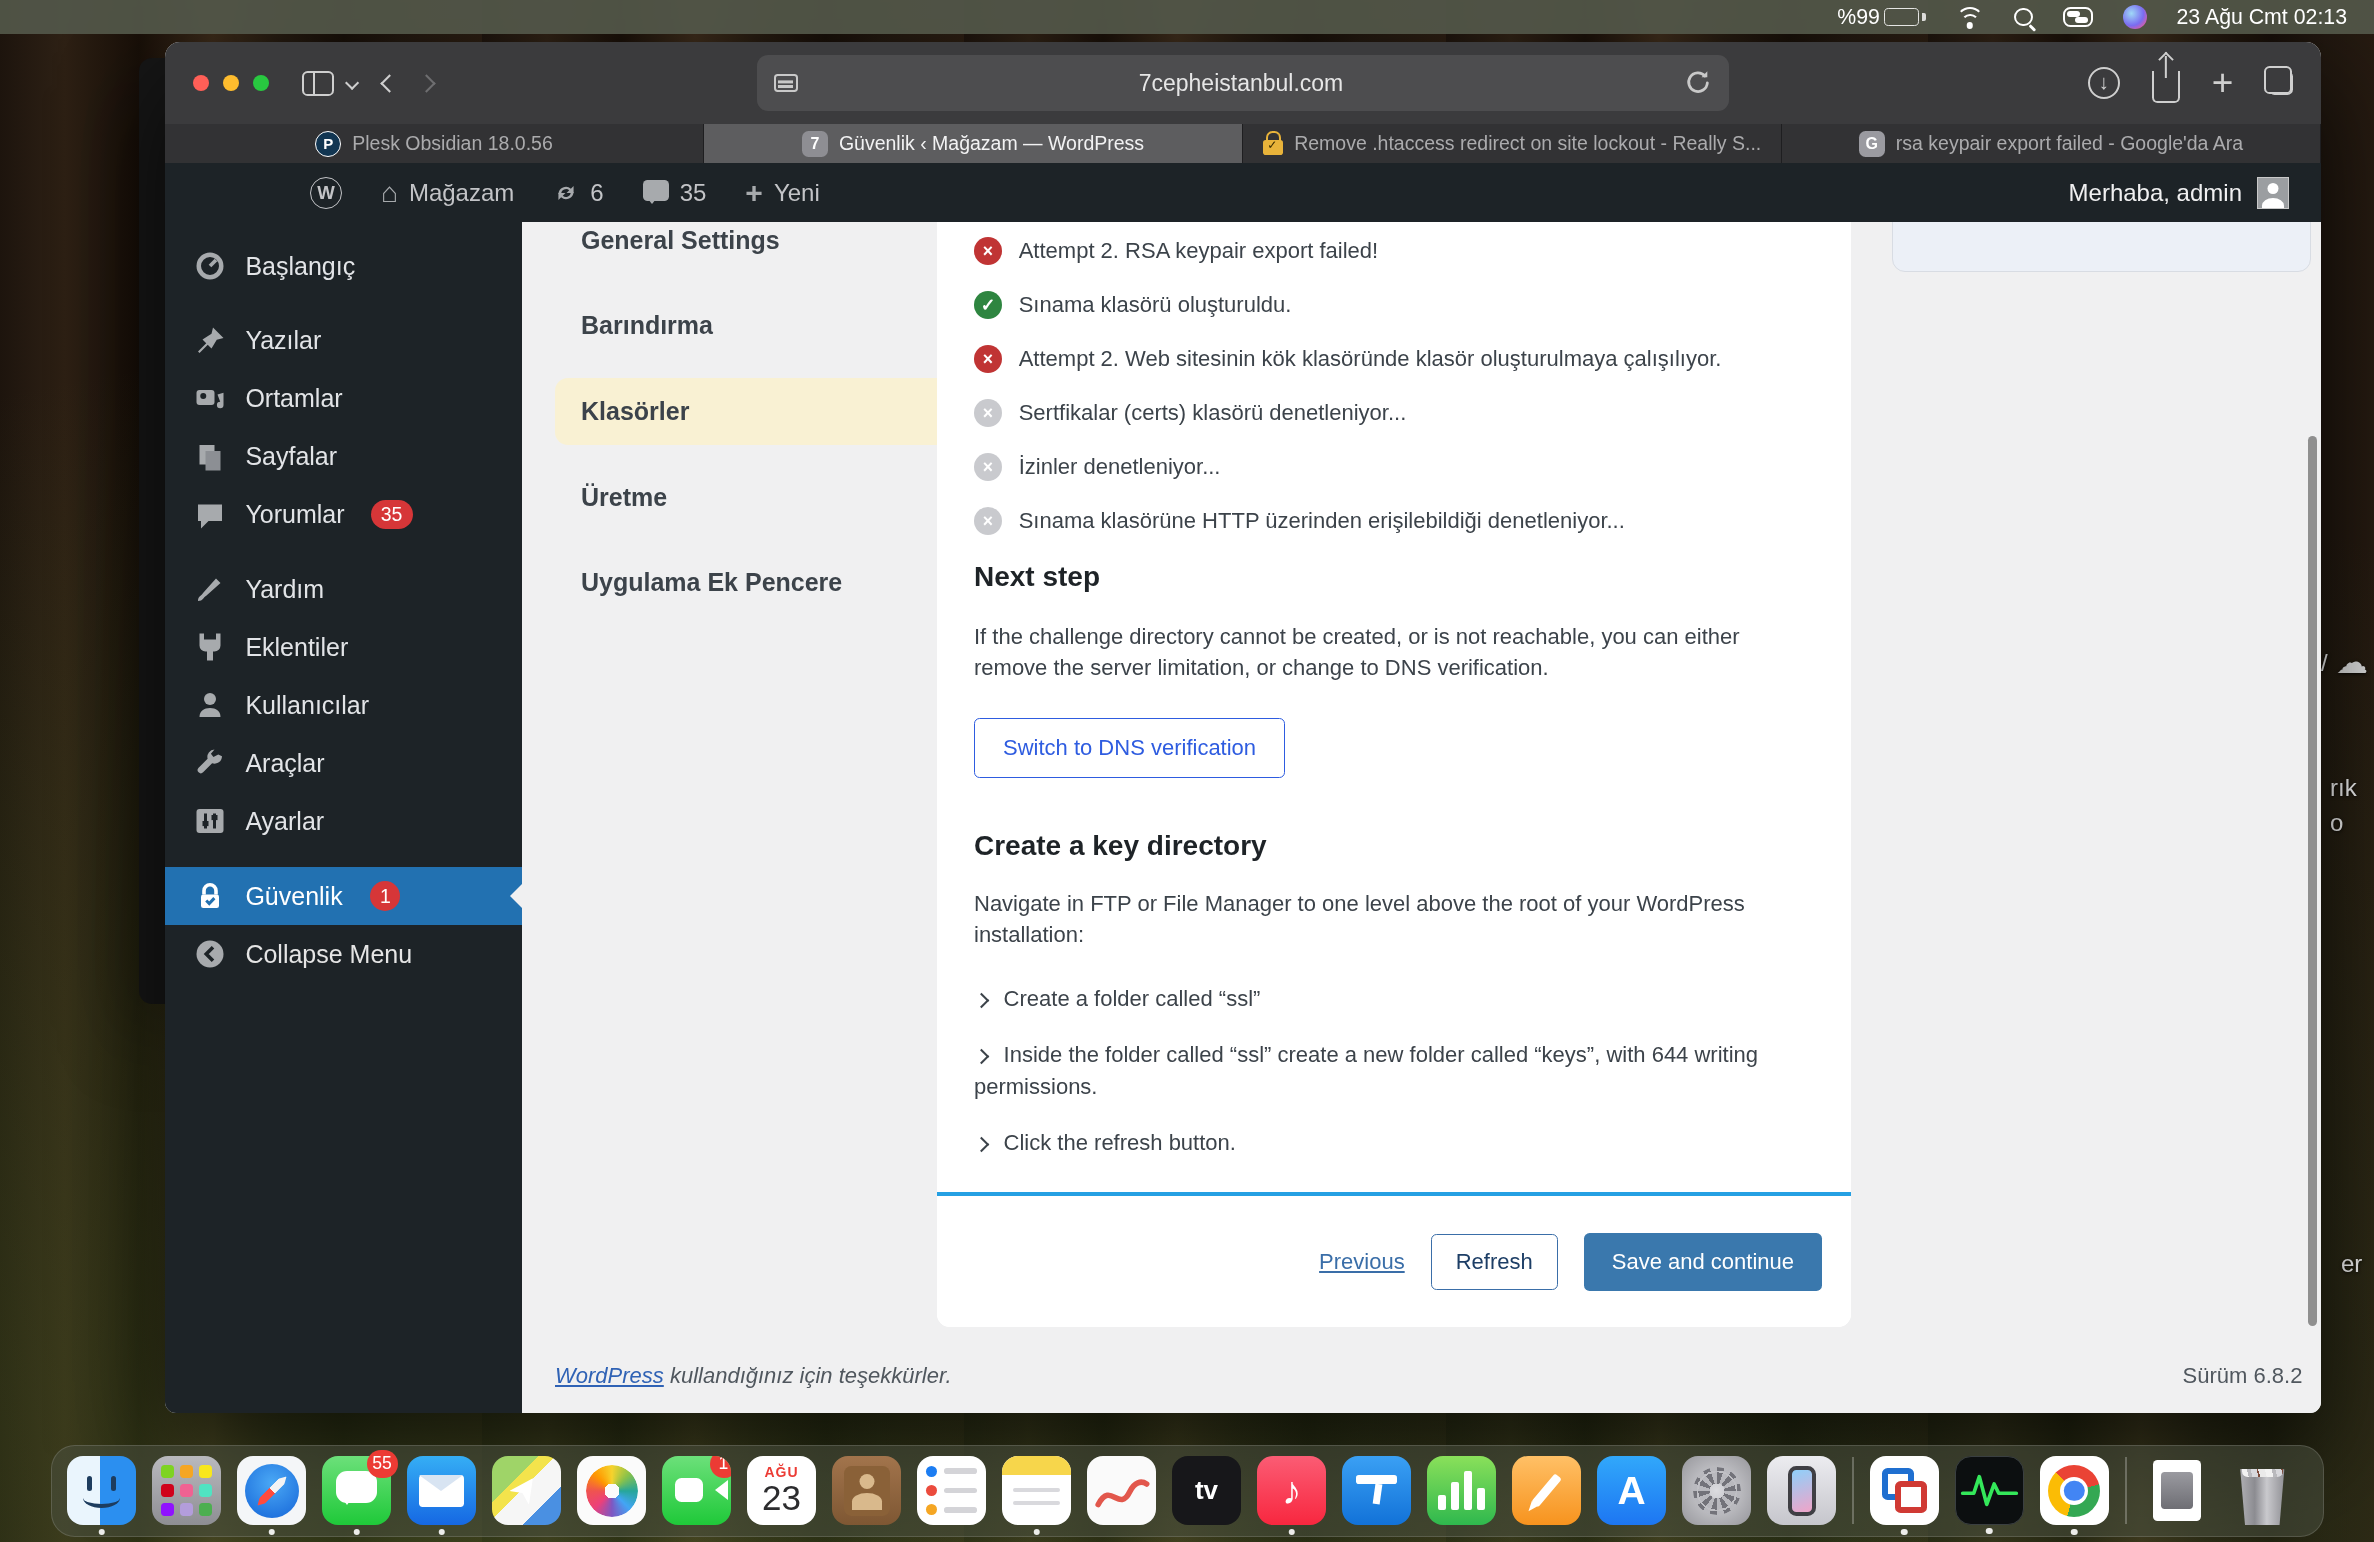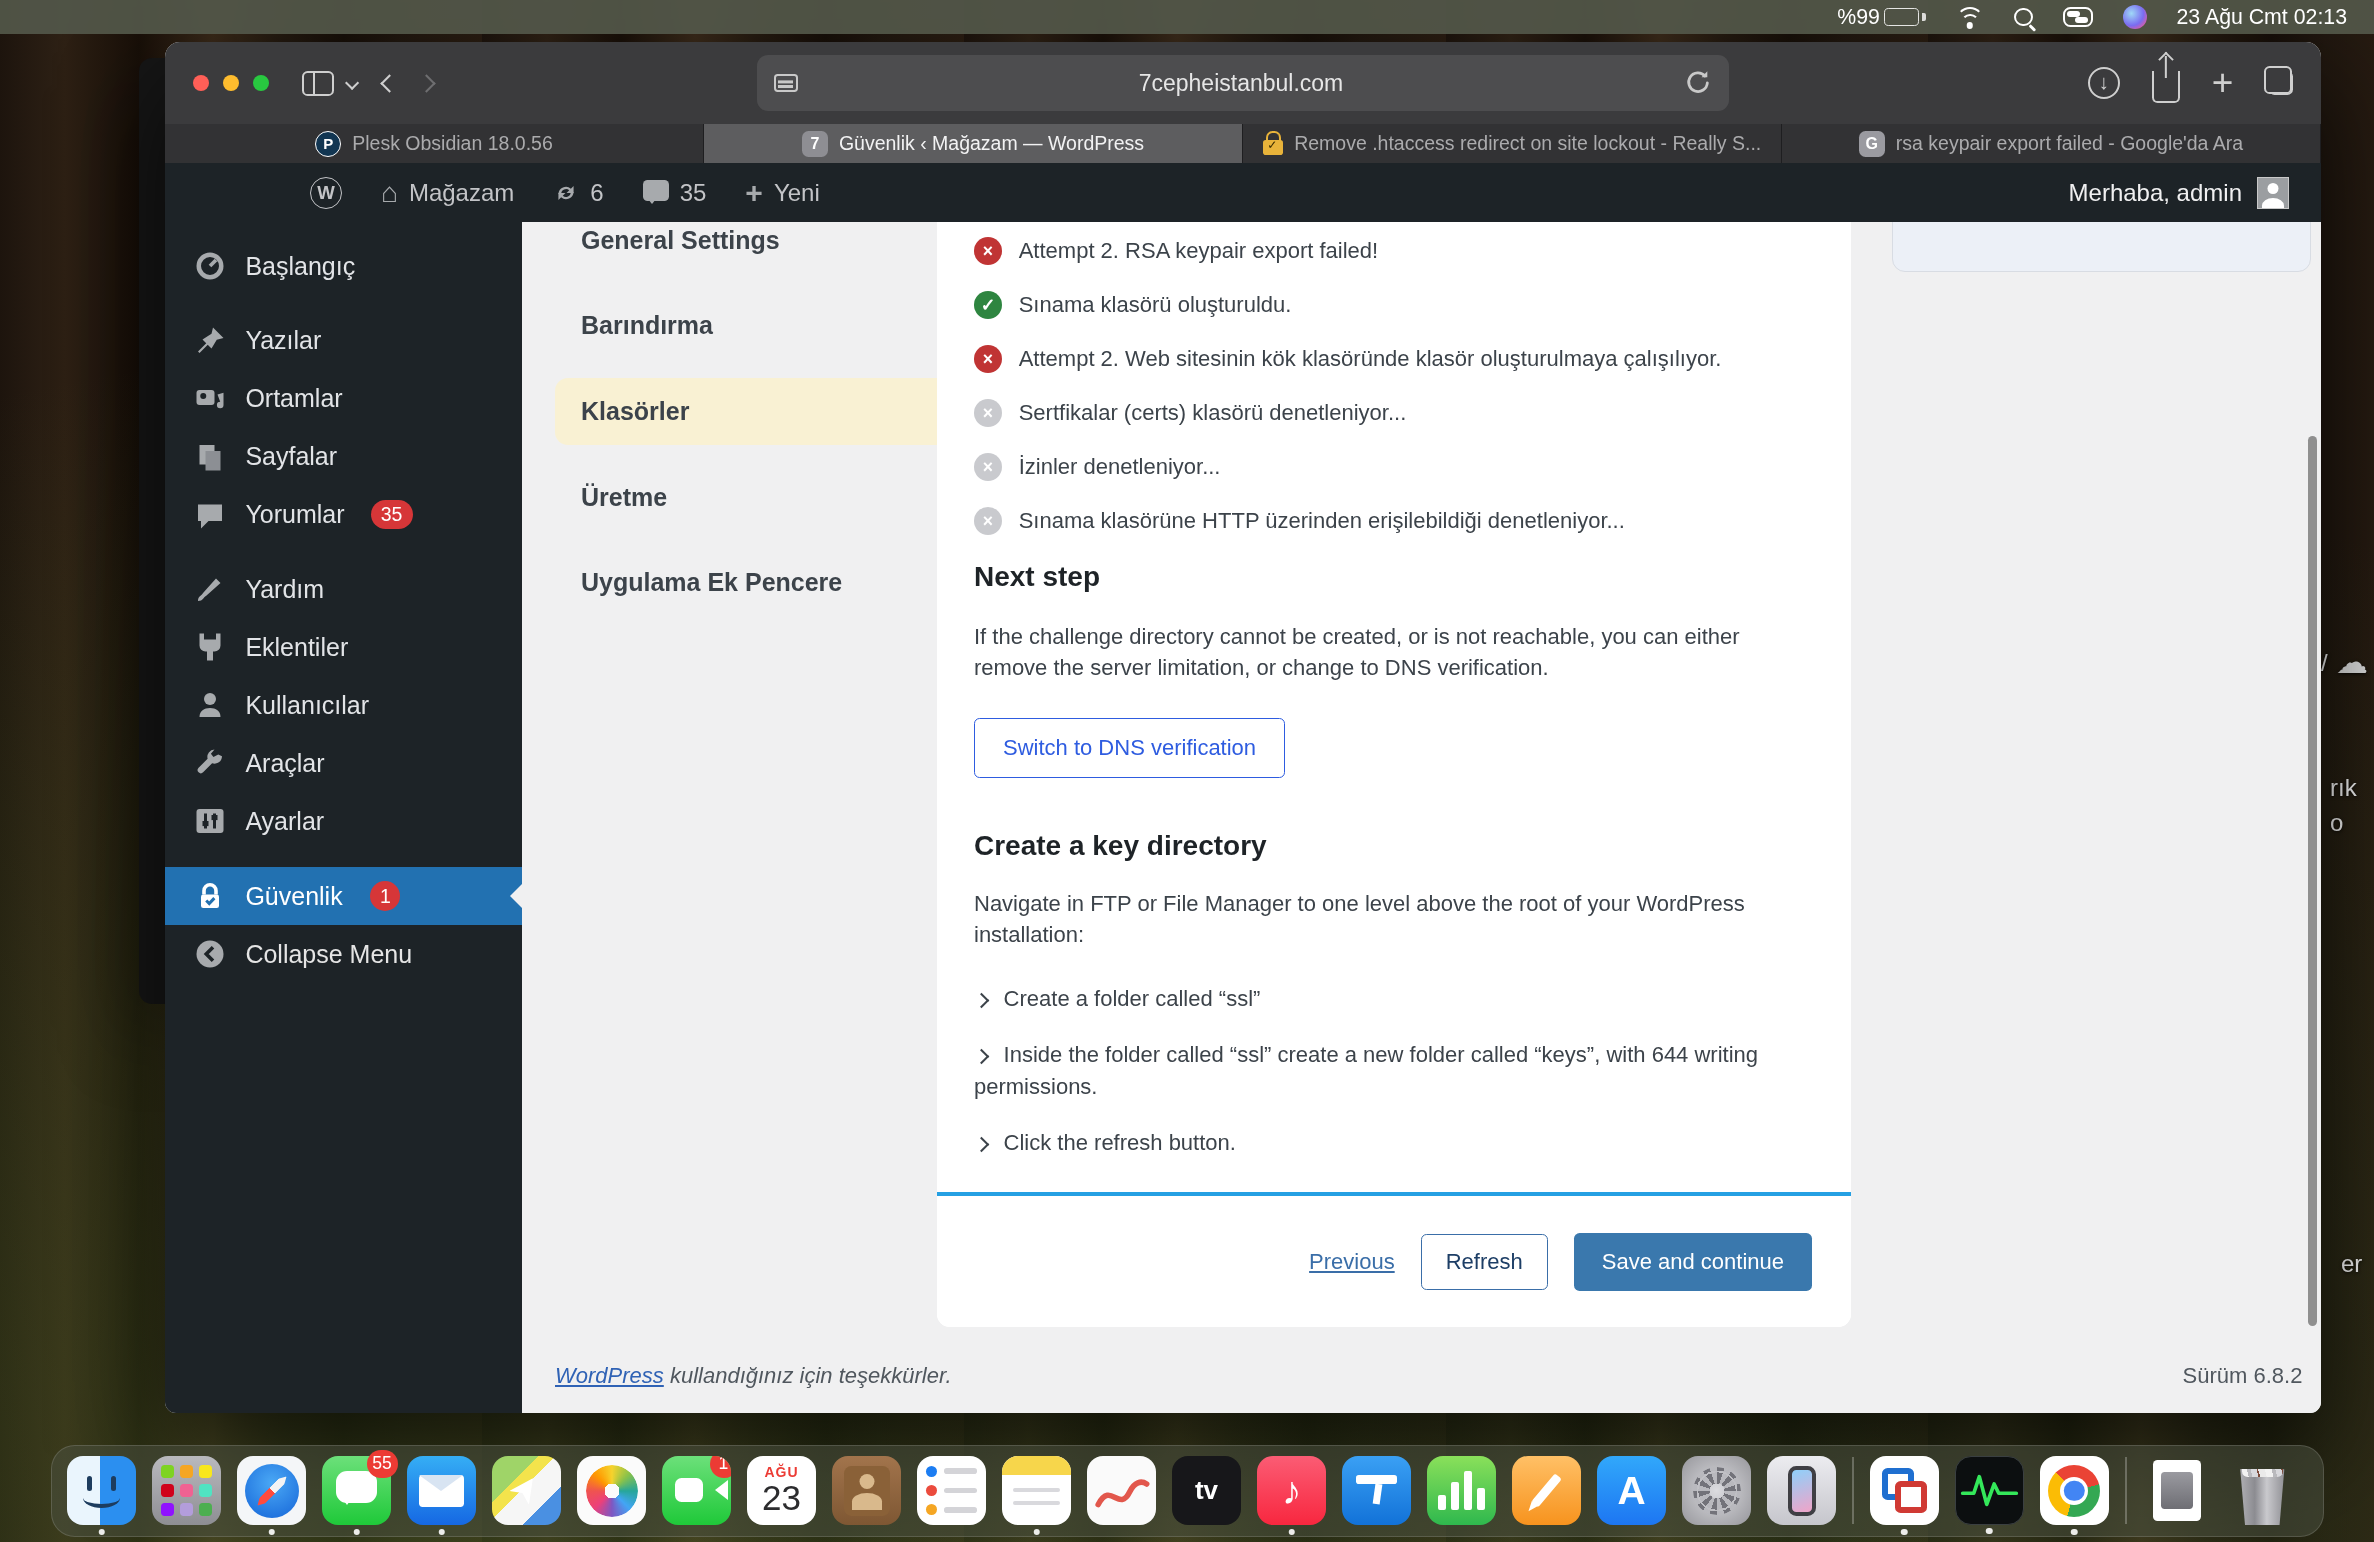--- a/index.html
+++ b/index.html
@@ -112,21 +112,21 @@
   .sic.err{background:#c03434;}
   .sic.ok{background:#2e8540;}
   .sic.pend{background:#c9cace;}
   .h2{font-size:28px;font-weight:bold;color:#1e2327;margin-top:26px;}
   .body-p{font-size:22px;line-height:31px;color:#3c434a;margin-top:28px;width:779px;}
   .dns-btn{display:inline-block;margin-top:35px;padding:16px 28px;border:1.9px solid #2e5ce0;border-radius:5.6px;color:#2e5ce0;font-size:22px;background:#fff;}
   .bullets{margin-top:33px;width:807px;}
   .bullet{font-size:22px;line-height:32px;color:#3c434a;margin-bottom:24px;}
   .b-chev{display:inline-block;width:11px;height:11px;border-right:2.8px solid #3c434a;border-top:2.8px solid #3c434a;transform:rotate(45deg);margin-right:16.7px;margin-left:1.9px;}
   .card-footer{position:absolute;left:0;right:0;bottom:0;height:135px;border-top:4.6px solid #25a0e3;border-radius:0 0 13px 13px;
-    display:flex;align-items:center;justify-content:flex-end;gap:26px;padding-right:39px;background:#fff;}
+    display:flex;align-items:center;justify-content:flex-end;gap:26px;padding-right:29px;background:#fff;}
   .prev-link{color:#3a6ea8;font-size:22px;text-decoration:underline;}
   .refresh-btn{padding:14px 24px;border:1.9px solid #3a6ea8;border-radius:5.6px;background:#fff;color:#1d3e66;font-size:22px;}
   .save-btn{padding:16px 28px;border:none;border-radius:5.6px;background:#3a78ad;color:#fff;font-size:22px;}
   .minipanel{position:absolute;left:1370px;top:-20.4px;width:419px;height:70px;background:#ecf0f7;border:0.9px solid #d8dce3;border-radius:13px;}
   .scrollbar{position:absolute;right:3.7px;top:214px;width:9.3px;height:890px;background:#8f8f8f;border-radius:5.6px;}
   .wpfooter{position:absolute;left:33px;right:18.6px;bottom:24px;display:flex;font-size:22px;color:#50575e;}
   .thanks{font-style:italic;}
   .thanks a{color:#2f62b5;}
   .version{margin-left:auto;}
   

